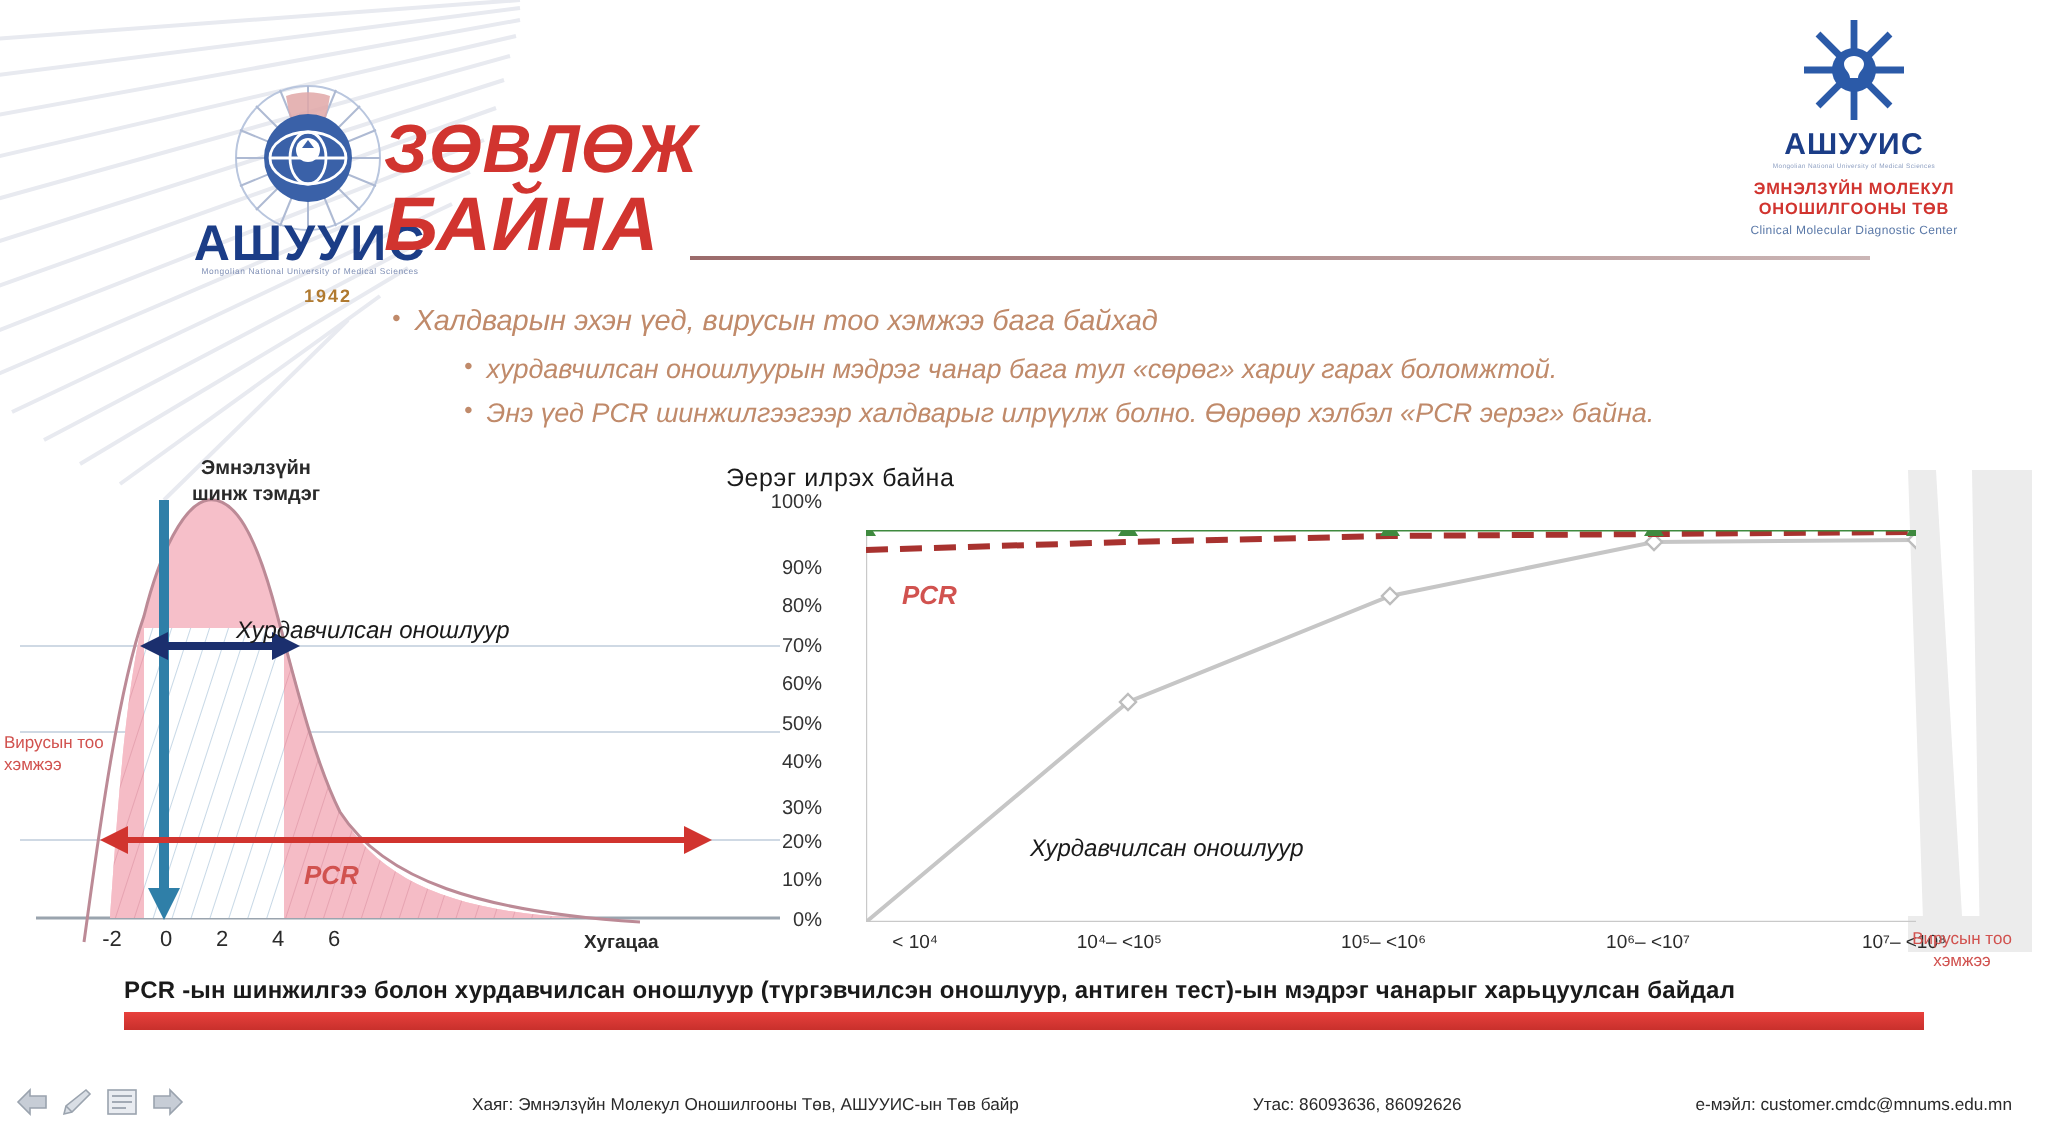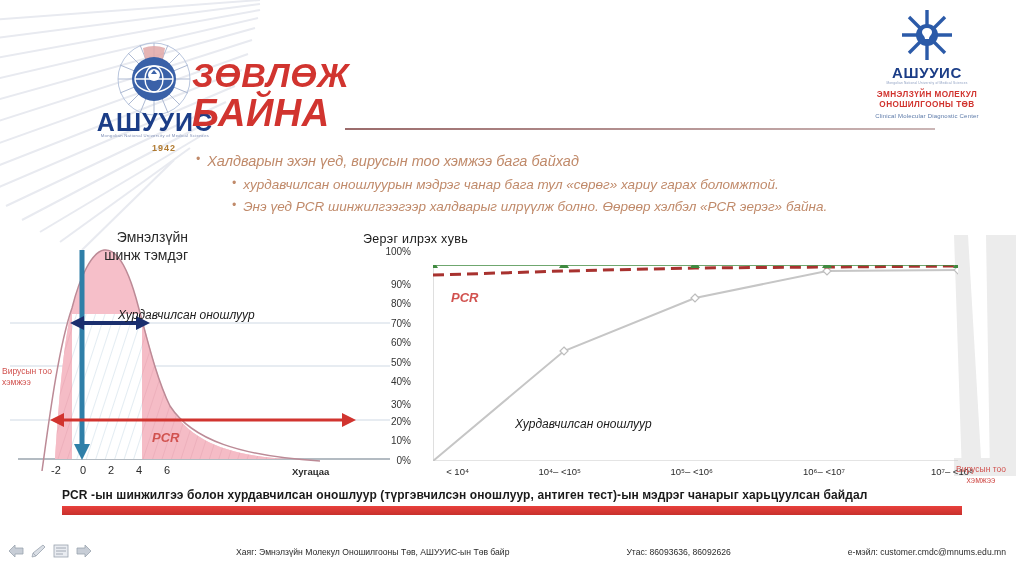--- a/index.html
+++ b/index.html
@@ -100,21 +100,21 @@
   .b1 { font-size: 14.5px; line-height: 1.35; }
   .b2 { font-size: 13.5px; line-height: 1.35; margin-left: 36px; }
 
   
   .chart-left {
     position: absolute; left: 0px; top: 228px;
     width: 395px; height: 252px;
   }
   .cl-label-top {
     position: absolute; left: 68px; top: 0px; width: 120px;
-    text-align: right; font-size: 14px; font-weight: normal;
+    text-align: center; font-size: 10px; font-weight: bold;
     color: #2a2a2a; line-height: 1.3;
   }
   .cl-virus {
     position: absolute; left: 2px; top: 138px; width: 72px;
     font-size: 8.5px; color: #d1524f; line-height: 1.35;
   }
   .cl-rapid {
     position: absolute; left: 118px; top: 80px;
     font-size: 12px; font-style: italic; color: #1a1a1a;
   }
@@ -365,21 +365,21 @@
     <div class="cl-time">Хугацаа</div>
 
     <div class="cl-tick" style="left:46px">-2</div>
     <div class="cl-tick" style="left:73px">0</div>
     <div class="cl-tick" style="left:101px">2</div>
     <div class="cl-tick" style="left:129px">4</div>
     <div class="cl-tick" style="left:157px">6</div>
   </div>
 
   <div class="chart-right">
-    <div class="cr-title">Эерэг илрэх хувь</div>
+    <div class="cr-title">Эерэг илрэх байна</div>
 
     <div class="cr-ylabel" style="top:229px">0%</div>
     <div class="cr-ylabel" style="top:209px">10%</div>
     <div class="cr-ylabel" style="top:190px">20%</div>
     <div class="cr-ylabel" style="top:173px">30%</div>
     <div class="cr-ylabel" style="top:150px">40%</div>
     <div class="cr-ylabel" style="top:131px">50%</div>
     <div class="cr-ylabel" style="top:111px">60%</div>
     <div class="cr-ylabel" style="top:92px">70%</div>
     <div class="cr-ylabel" style="top:72px">80%</div>

